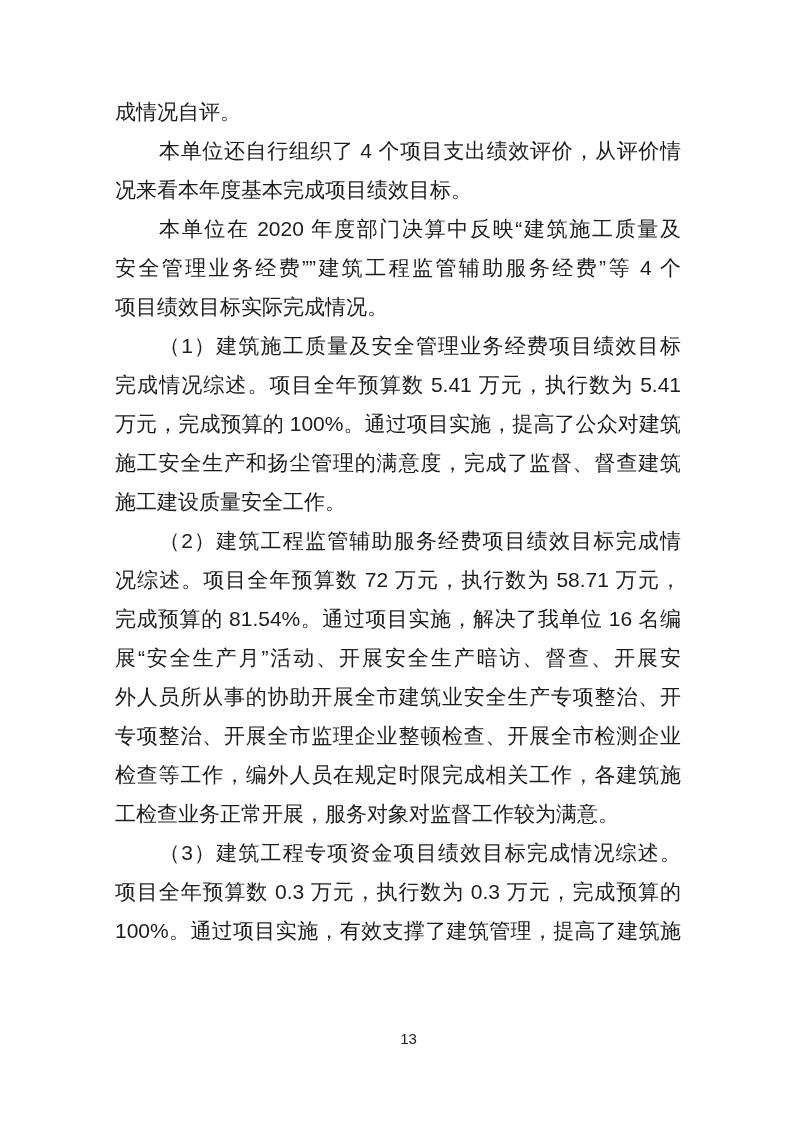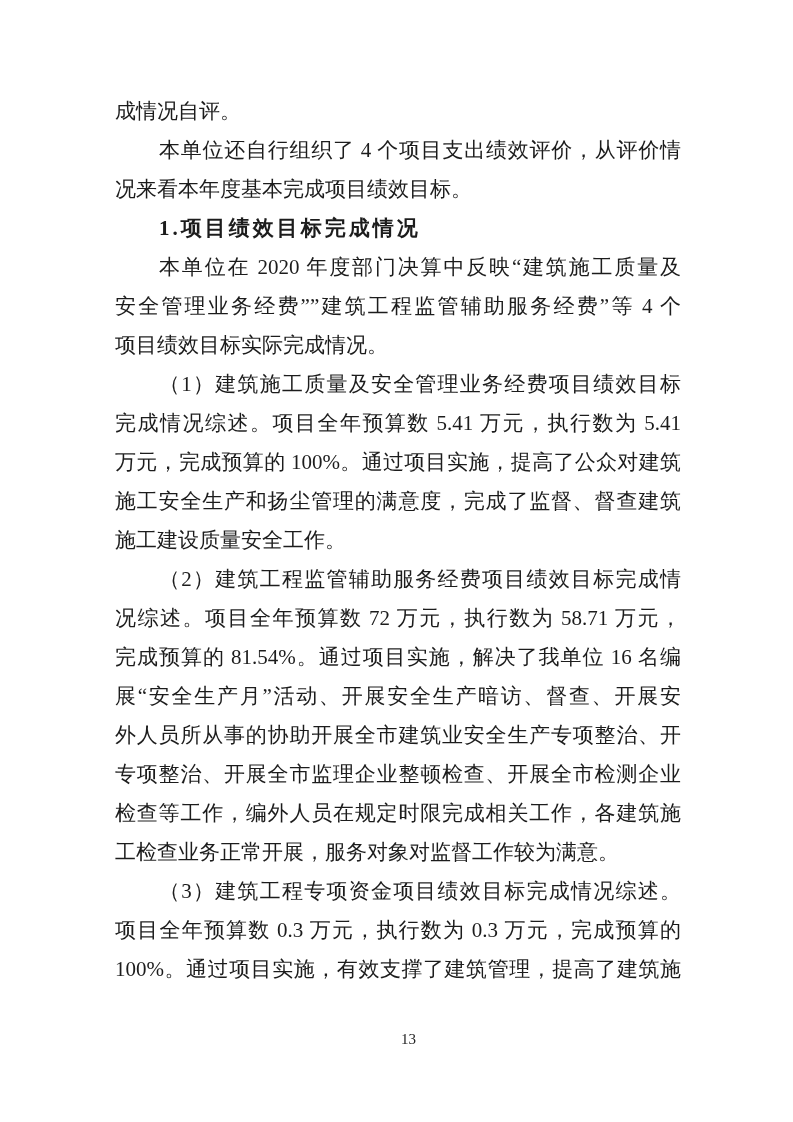--- a/index.html
+++ b/index.html
@@ -6,21 +6,21 @@
     margin: 0;
     padding: 0;
     background: #ffffff;
   }
   .sheet {
     position: relative;
     width: 793px;
     height: 1122px;
     background: #ffffff;
     overflow: hidden;
-    font-family: Liberation Serif, serif;
+    font-family: Liberation Sans, sans-serif;
     color: #1c1c1c;
     border-radius: 32px;
   }
   .text-block {
     position: absolute;
     left: 115px;
     top: 92px;
     width: 566px;
     font-size: 21px;
   }
@@ -56,21 +56,20 @@
   }
 </style>
 </head>
 <body>
 
 <div class="sheet">
   <div class="text-block">
     <div class="ln">成情况自评。</div>
     <div class="ln just indent">本单位还自行组织了 4 个项目支出绩效评价，从评价情</div>
     <div class="ln">况来看本年度基本完成项目绩效目标。</div>
-    <div class="ln indent heading">1.项目绩效目标完成情况</div>
     <div class="ln just indent">本单位在 2020 年度部门决算中反映“建筑施工质量及</div>
     <div class="ln just">安全管理业务经费””建筑工程监管辅助服务经费”等 4 个</div>
     <div class="ln">项目绩效目标实际完成情况。</div>
     <div class="ln just indent">（1）建筑施工质量及安全管理业务经费项目绩效目标</div>
     <div class="ln just">完成情况综述。项目全年预算数 5.41 万元，执行数为 5.41</div>
     <div class="ln just">万元，完成预算的 100%。通过项目实施，提高了公众对建筑</div>
     <div class="ln just">施工安全生产和扬尘管理的满意度，完成了监督、督查建筑</div>
     <div class="ln">施工建设质量安全工作。</div>
     <div class="ln just indent">（2）建筑工程监管辅助服务经费项目绩效目标完成情</div>
     <div class="ln just">况综述。项目全年预算数 72 万元，执行数为 58.71 万元，</div>

